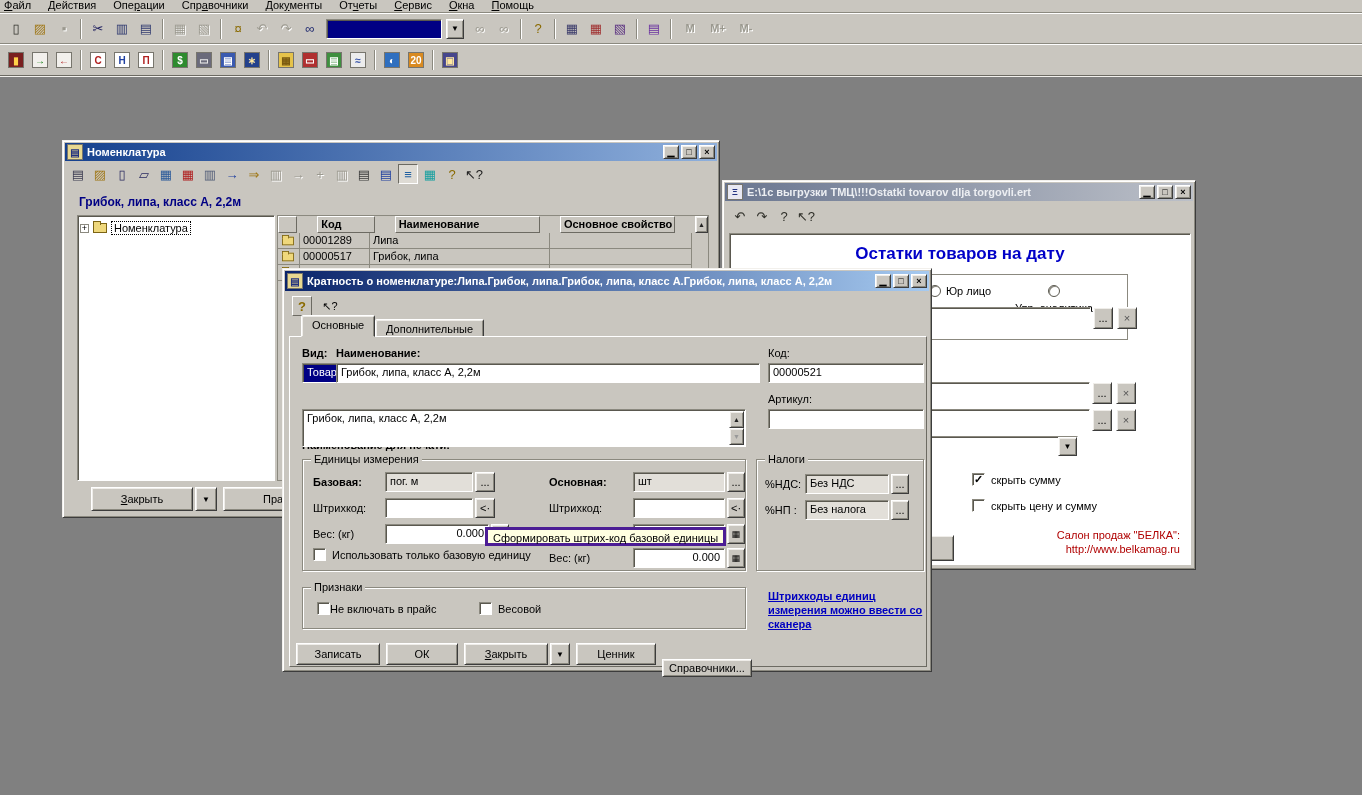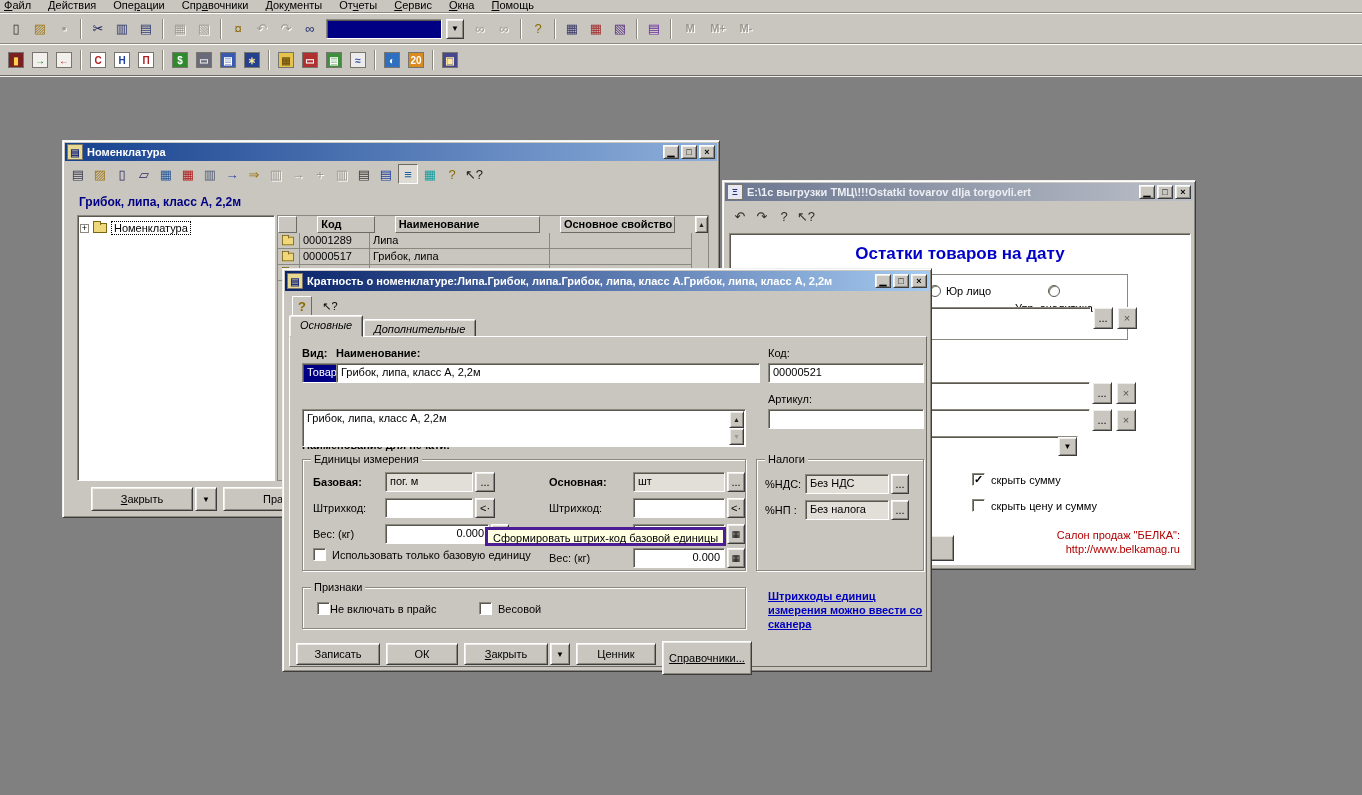--- a/index.html
+++ b/index.html
@@ -429,21 +429,21 @@
   </div>
   <div class="abs" style="left:8px;top:26px;height:20px;display:flex;gap:6px;">
     <span class="tico small boxed">
         <span class="gl" style="color:#8a6a00;font-weight:bold;">?</span>
       </span>
     <span class="tico small">
         <span class="gl" style="font-size:11px;">↖?</span>
       </span>
   </div>
 
-  <div class="abs" style="left:6px;top:48px;width:638px;height:20px;font-style:italic;">
+  <div class="abs" style="left:18px;top:48px;width:638px;height:20px;">
     <div class="tab active" style="left:0;"><span>Основные</span></div>
     <div class="tab" style="left:74px;top:2px;height:18px;"><span>Дополнительные</span></div>
   </div>
 
   <div class="abs raised-thin" style="left:6px;top:67px;width:638px;height:331px;">
 
     <div class="abs bold" style="left:12px;top:10px;">Вид:</div>
     <div class="fld abs" style="left:12px;top:26px;width:58px;height:20px;background:#000084;color:#fff;"><span>Товар (пр.</span></div>
     <button class="btn abs" style="left:72px;top:26px;width:20px;height:20px;">...</button>
 
@@ -534,17 +534,17 @@
     <button class="btn abs" style="left:96px;top:306px;width:72px;height:22px;">
         <span>ОК</span>
       </button>
     <button class="btn abs" style="left:174px;top:306px;width:84px;height:22px;">
         <span><u>З</u>акрыть</span>
       </button>
     <button class="btn abs" style="left:260px;top:306px;width:20px;height:22px;font-size:8px;">▼</button>
     <button class="btn abs" style="left:286px;top:306px;width:80px;height:22px;">
         <span>Ценник</span>
       </button>
-    <button class="btn abs" style="left:372px;top:304px;width:90px;height:34px;text-decoration:underline;">
+    <button class="btn abs" style="left:372px;top:322px;width:90px;height:18px;">
         <span>Справочники...</span>
       </button>
   </div>
 </div>
 
 </body></html>

